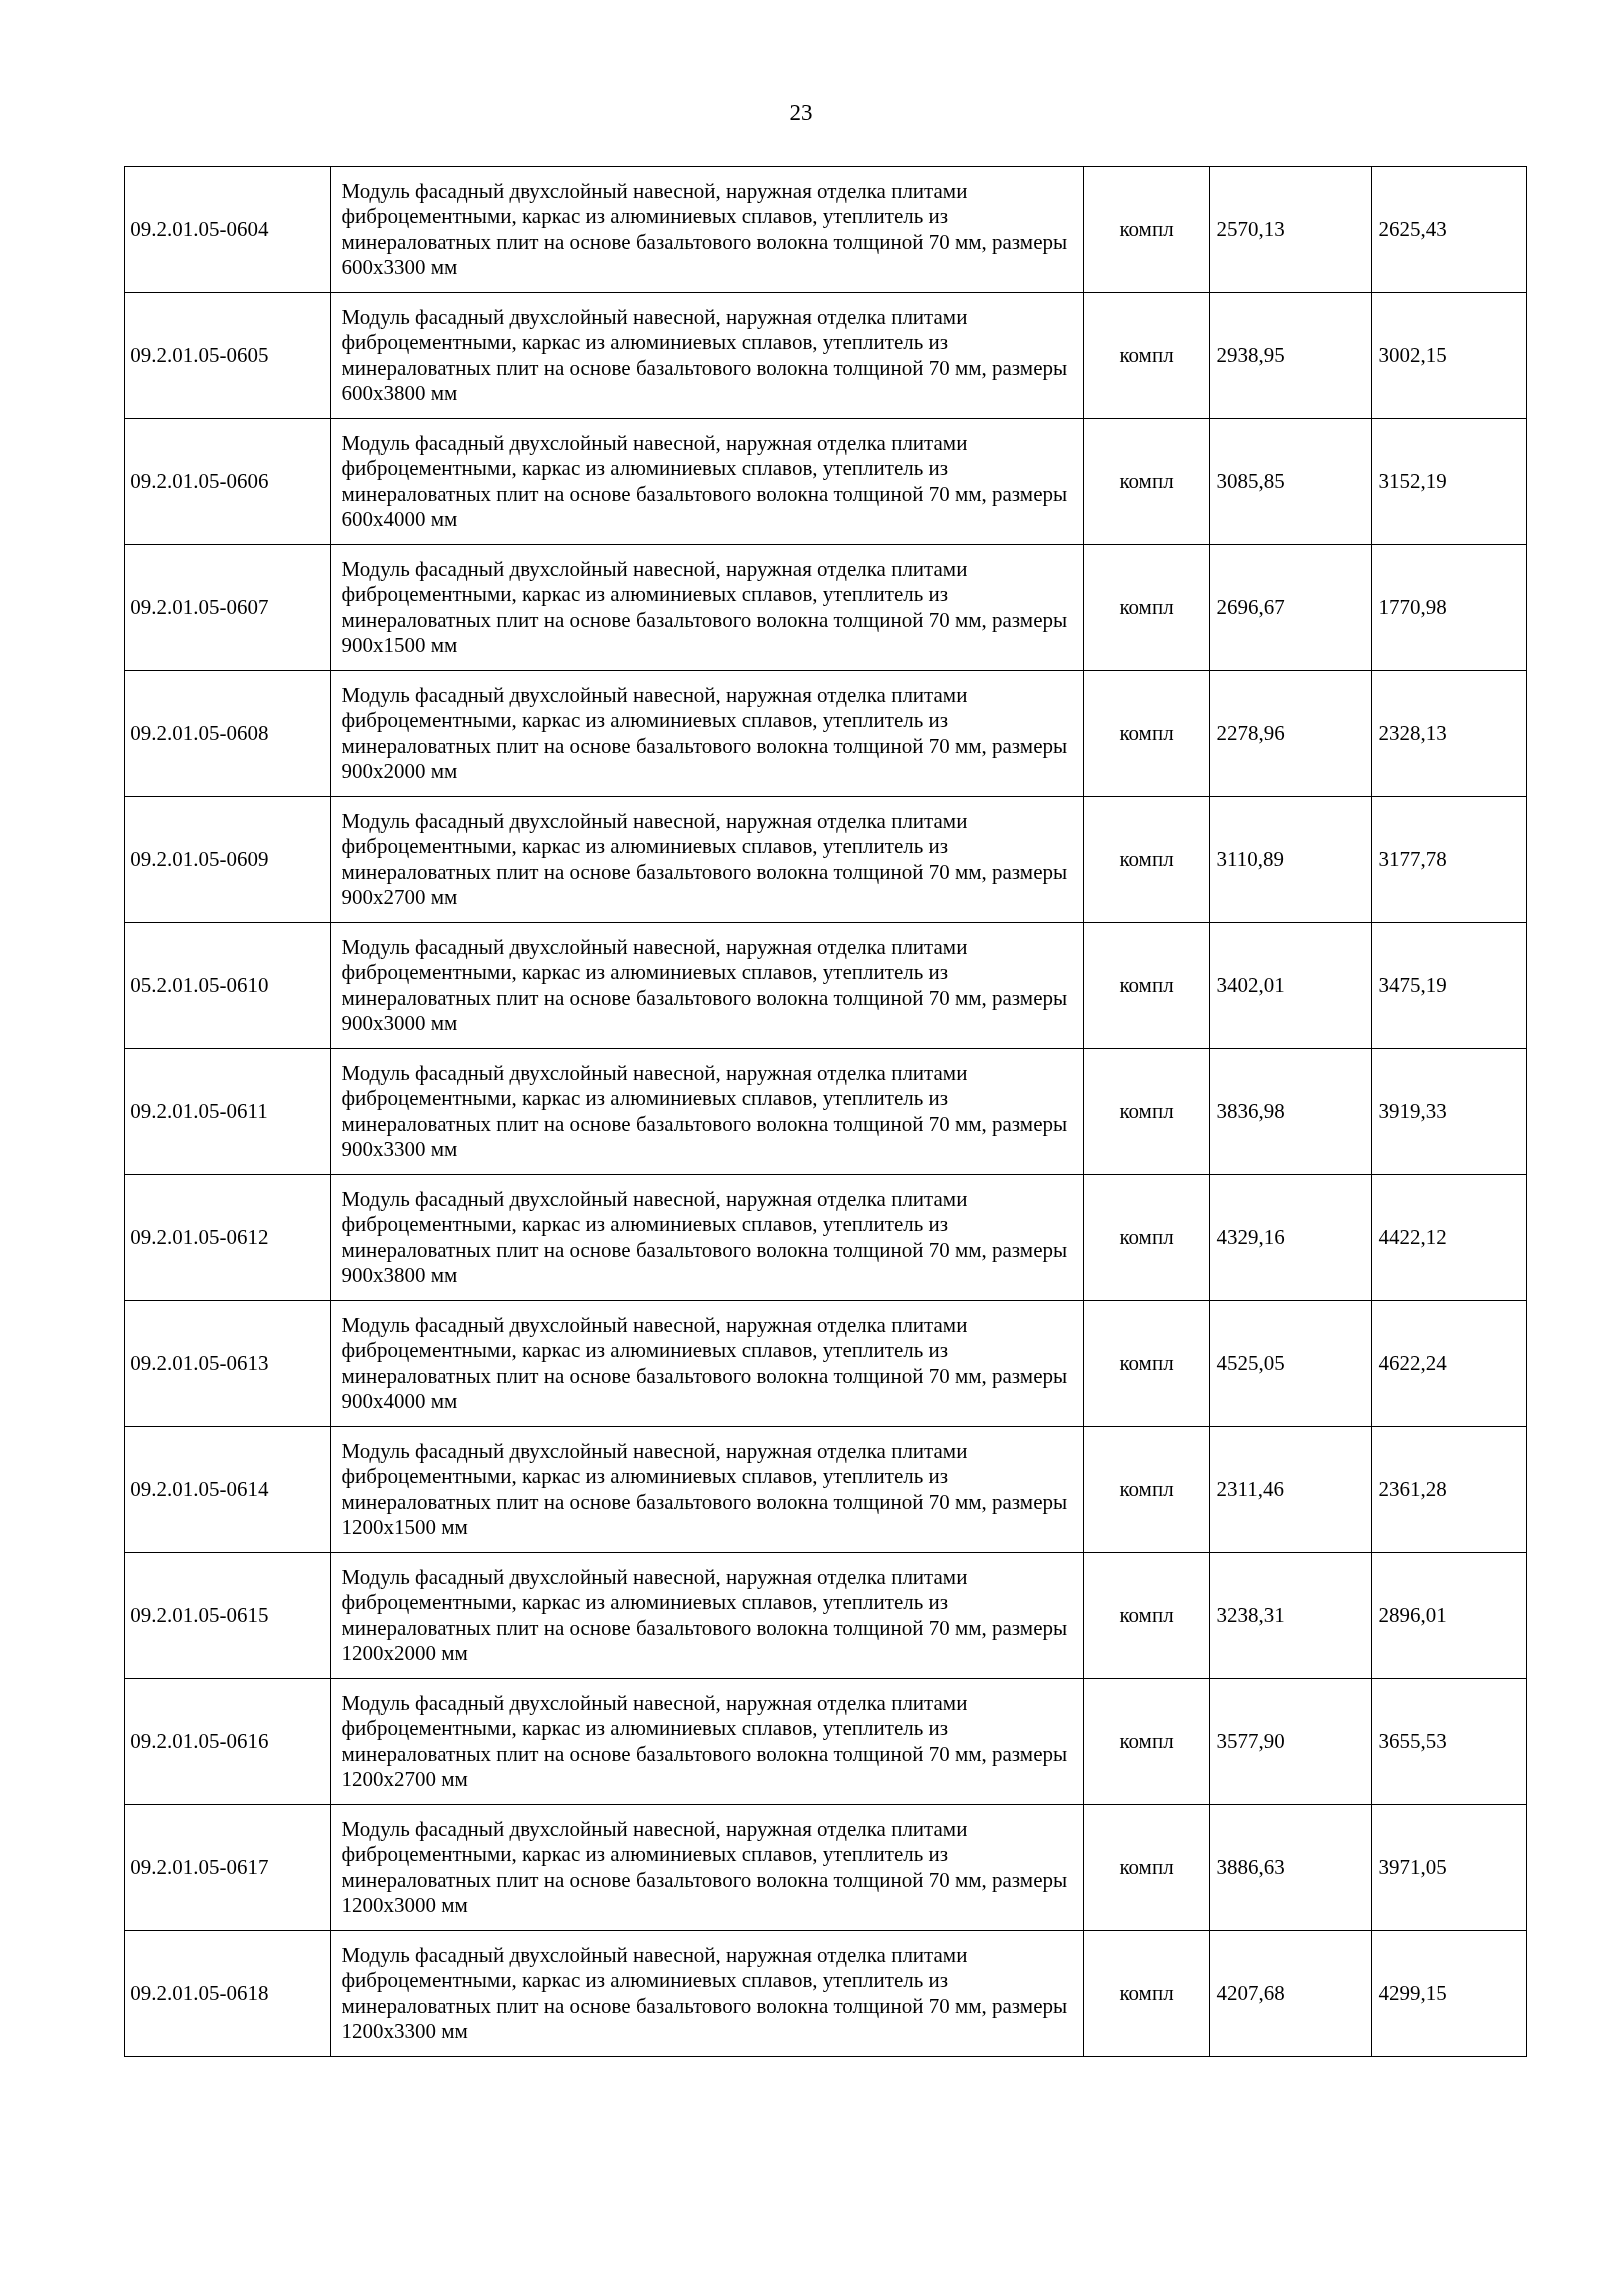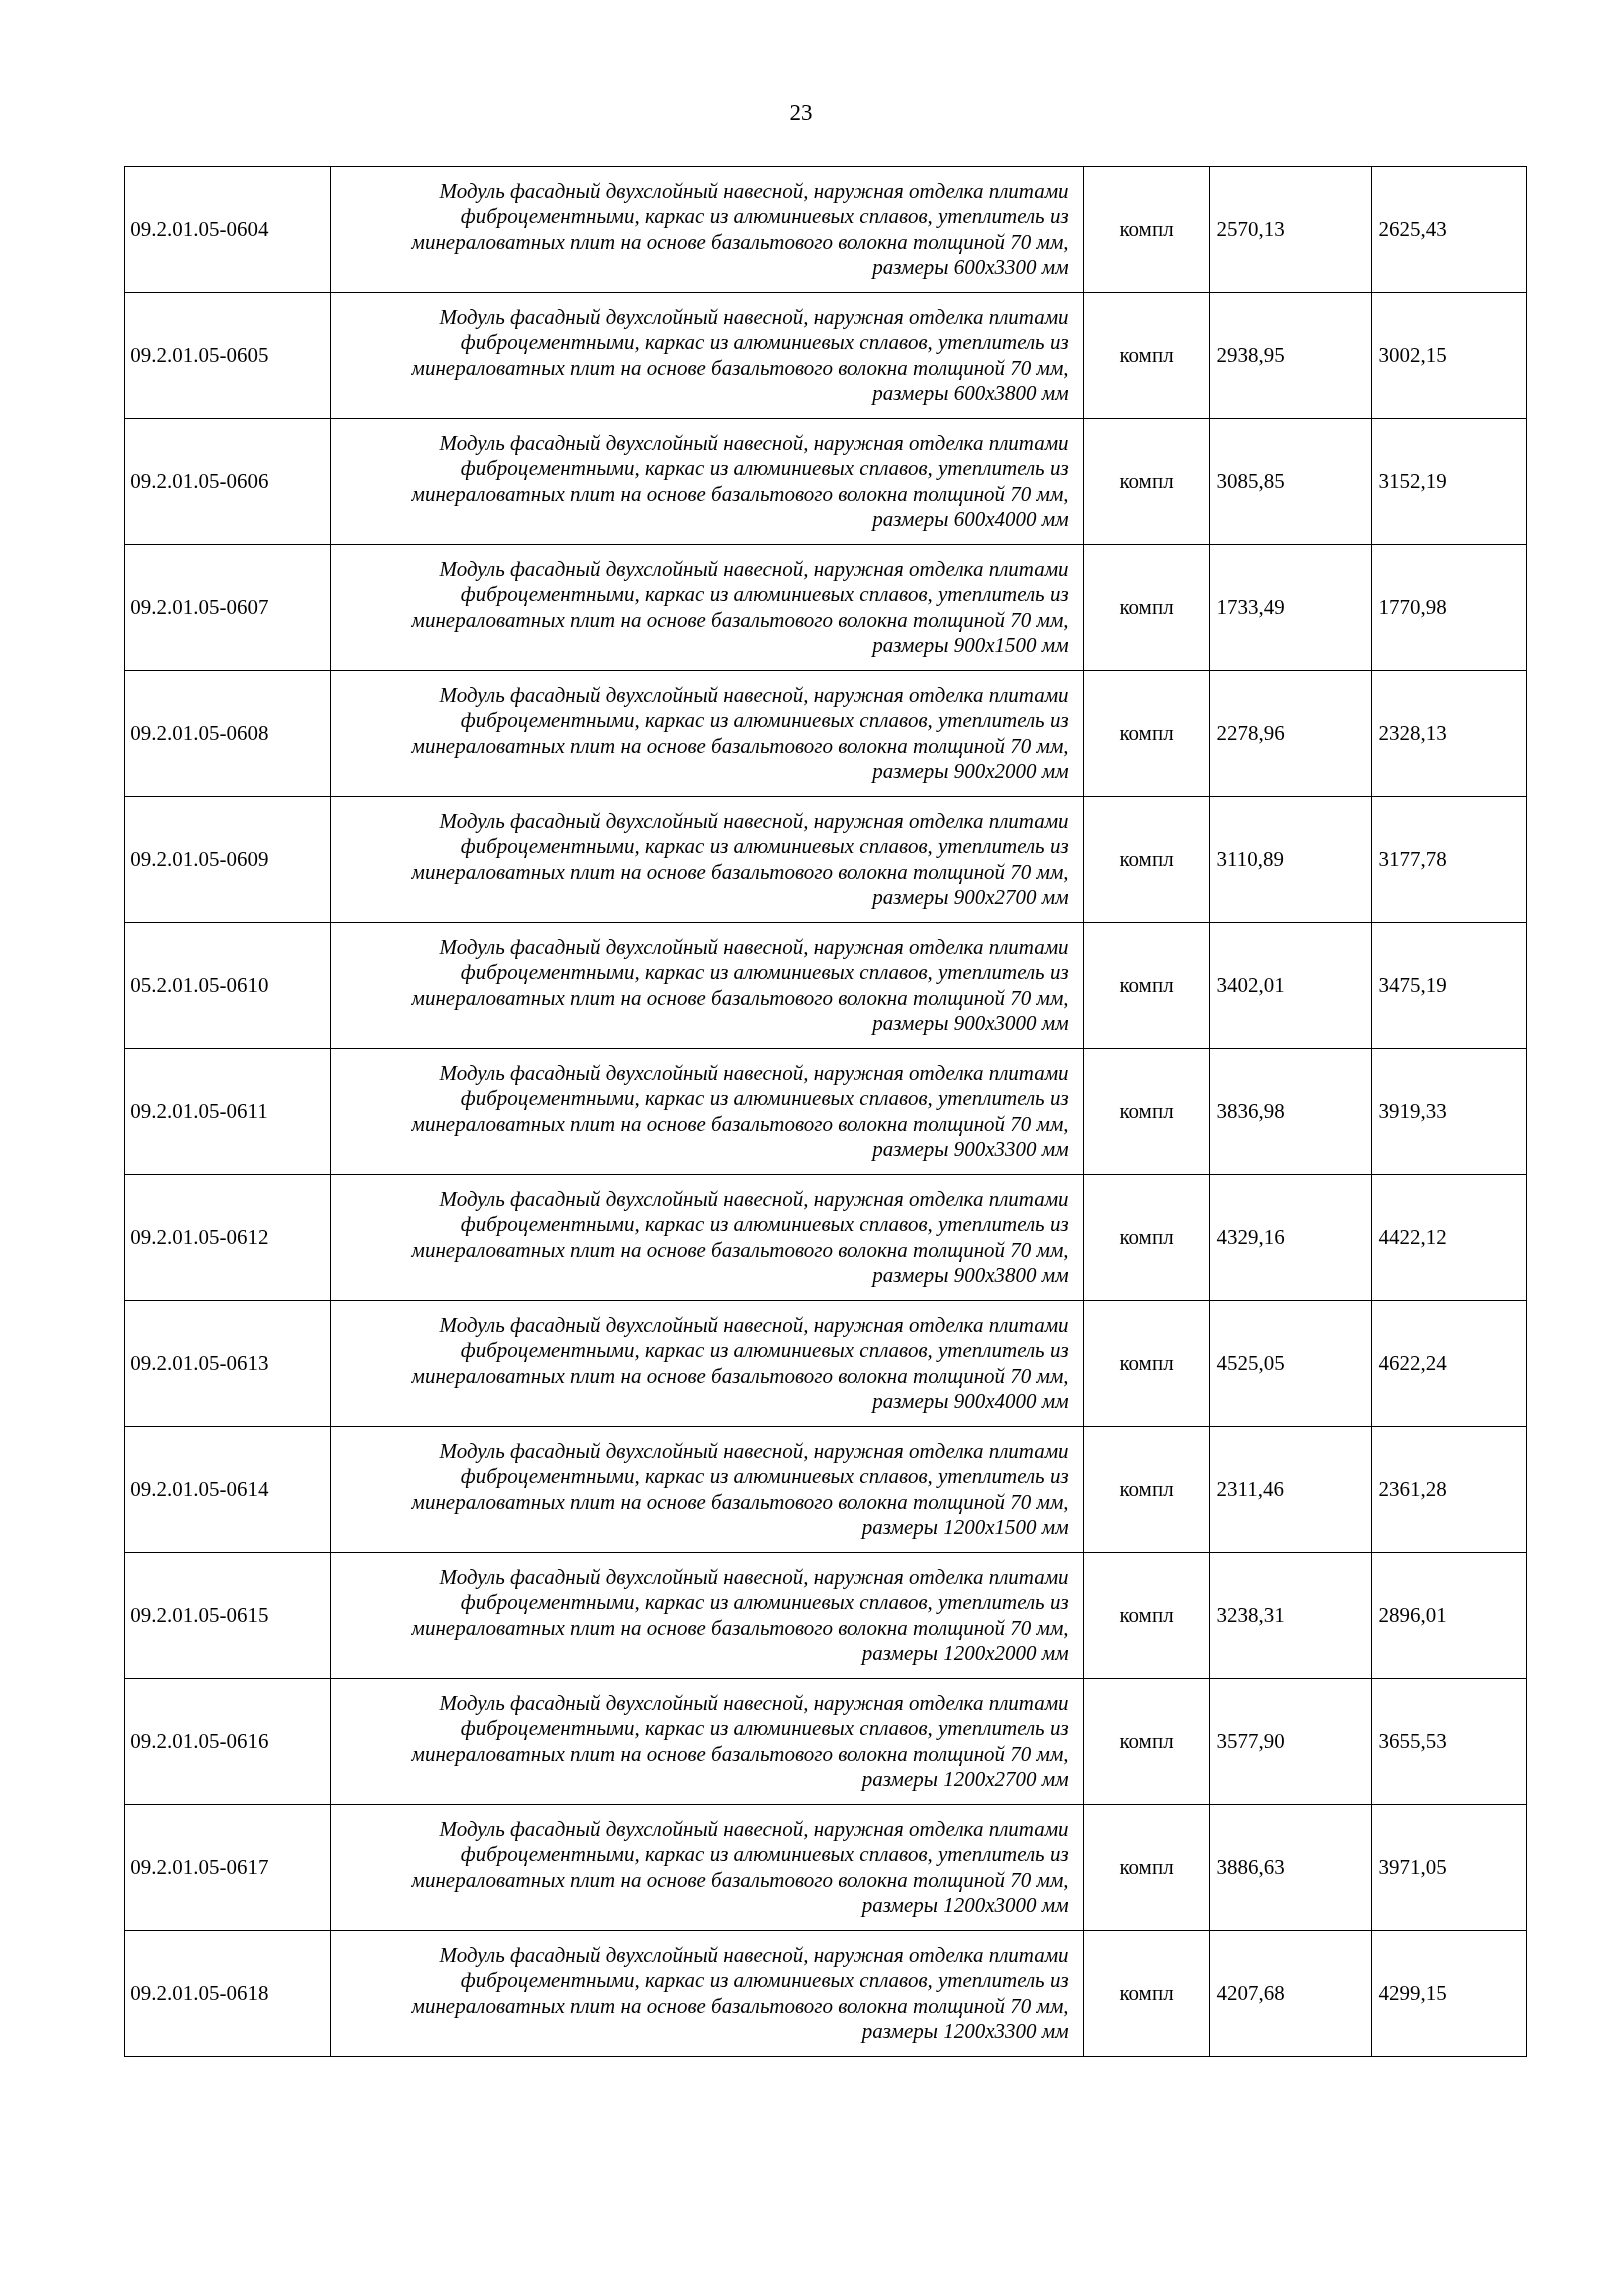--- a/index.html
+++ b/index.html
@@ -38,23 +38,22 @@
     vertical-align: middle;
     font-size: 21px;
     line-height: 25.5px;
     overflow: hidden;
   }
 
   td.code-cell {
     padding: 3.9px 5.2px;
   }
   td.description-cell {
-    text-align: right;
+    text-align: left;
     padding: 6.5px 14.4px 6.5px 10.5px;
-    font-style: italic;
   }
   td.unit-cell {
     text-align: center;
     padding: 3.9px 5.2px;
   }
   td.price1-cell, td.price2-cell {
     text-align: left;
     padding: 3.9px 6.5px;
   }
 </style>
@@ -90,21 +89,21 @@
         <td class="code-cell">09.2.01.05-0606</td>
         <td class="description-cell">Модуль фасадный двухслойный навесной, наружная отделка плитами фиброцементными, каркас из алюминиевых сплавов, утеплитель из минераловатных плит на основе базальтового волокна толщиной 70 мм, размеры 600х4000 мм</td>
         <td class="unit-cell">компл</td>
         <td class="price1-cell">3085,85</td>
         <td class="price2-cell">3152,19</td>
       </tr>
       <tr>
         <td class="code-cell">09.2.01.05-0607</td>
         <td class="description-cell">Модуль фасадный двухслойный навесной, наружная отделка плитами фиброцементными, каркас из алюминиевых сплавов, утеплитель из минераловатных плит на основе базальтового волокна толщиной 70 мм, размеры 900х1500 мм</td>
         <td class="unit-cell">компл</td>
-        <td class="price1-cell">1733,49</td>
+        <td class="price1-cell">2696,67</td>
         <td class="price2-cell">1770,98</td>
       </tr>
       <tr>
         <td class="code-cell">09.2.01.05-0608</td>
         <td class="description-cell">Модуль фасадный двухслойный навесной, наружная отделка плитами фиброцементными, каркас из алюминиевых сплавов, утеплитель из минераловатных плит на основе базальтового волокна толщиной 70 мм, размеры 900х2000 мм</td>
         <td class="unit-cell">компл</td>
         <td class="price1-cell">2278,96</td>
         <td class="price2-cell">2328,13</td>
       </tr>
       <tr>

